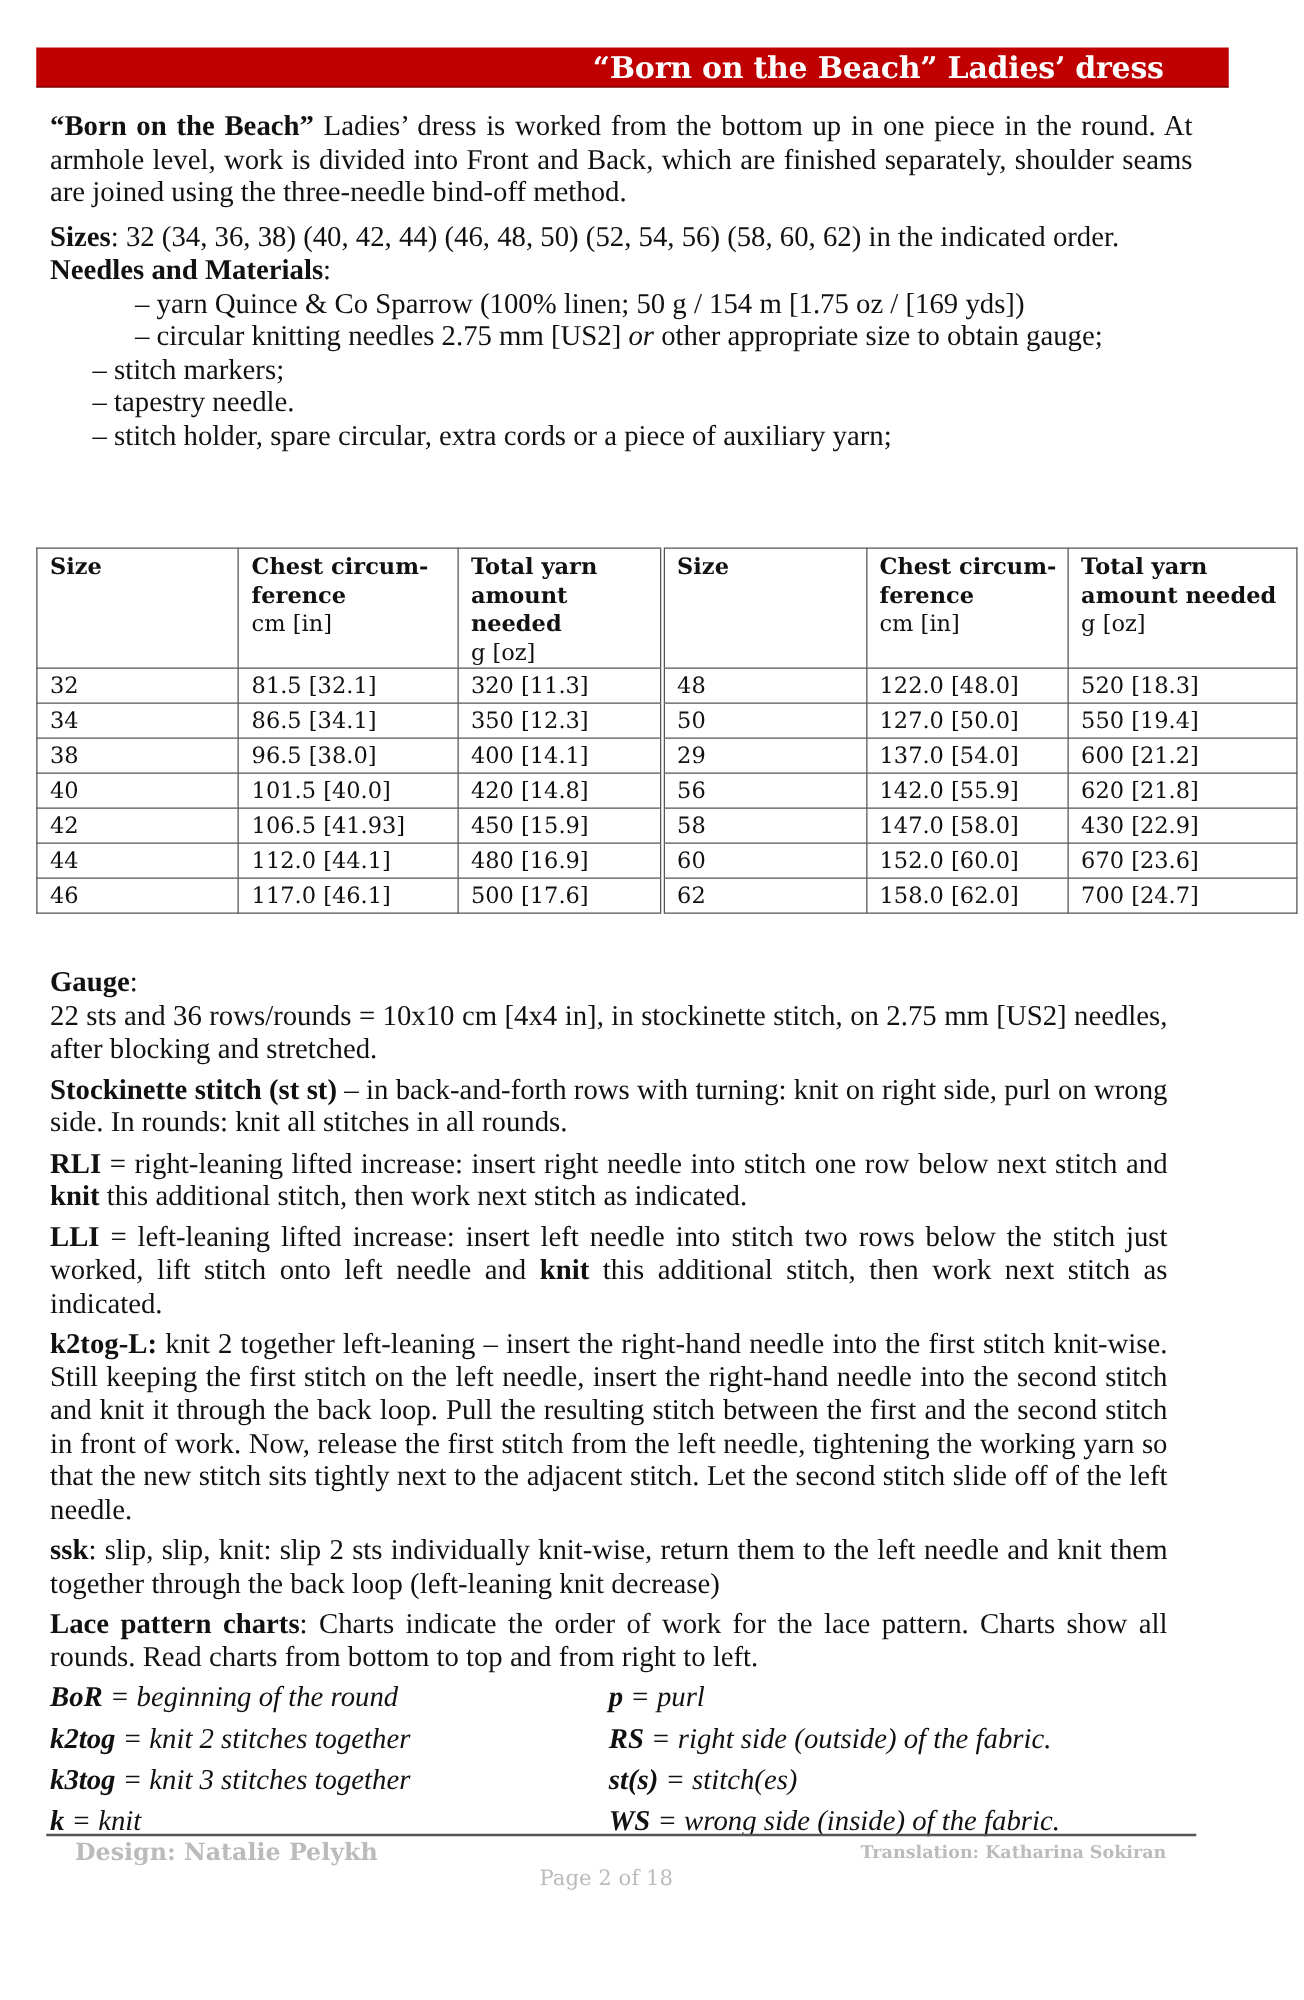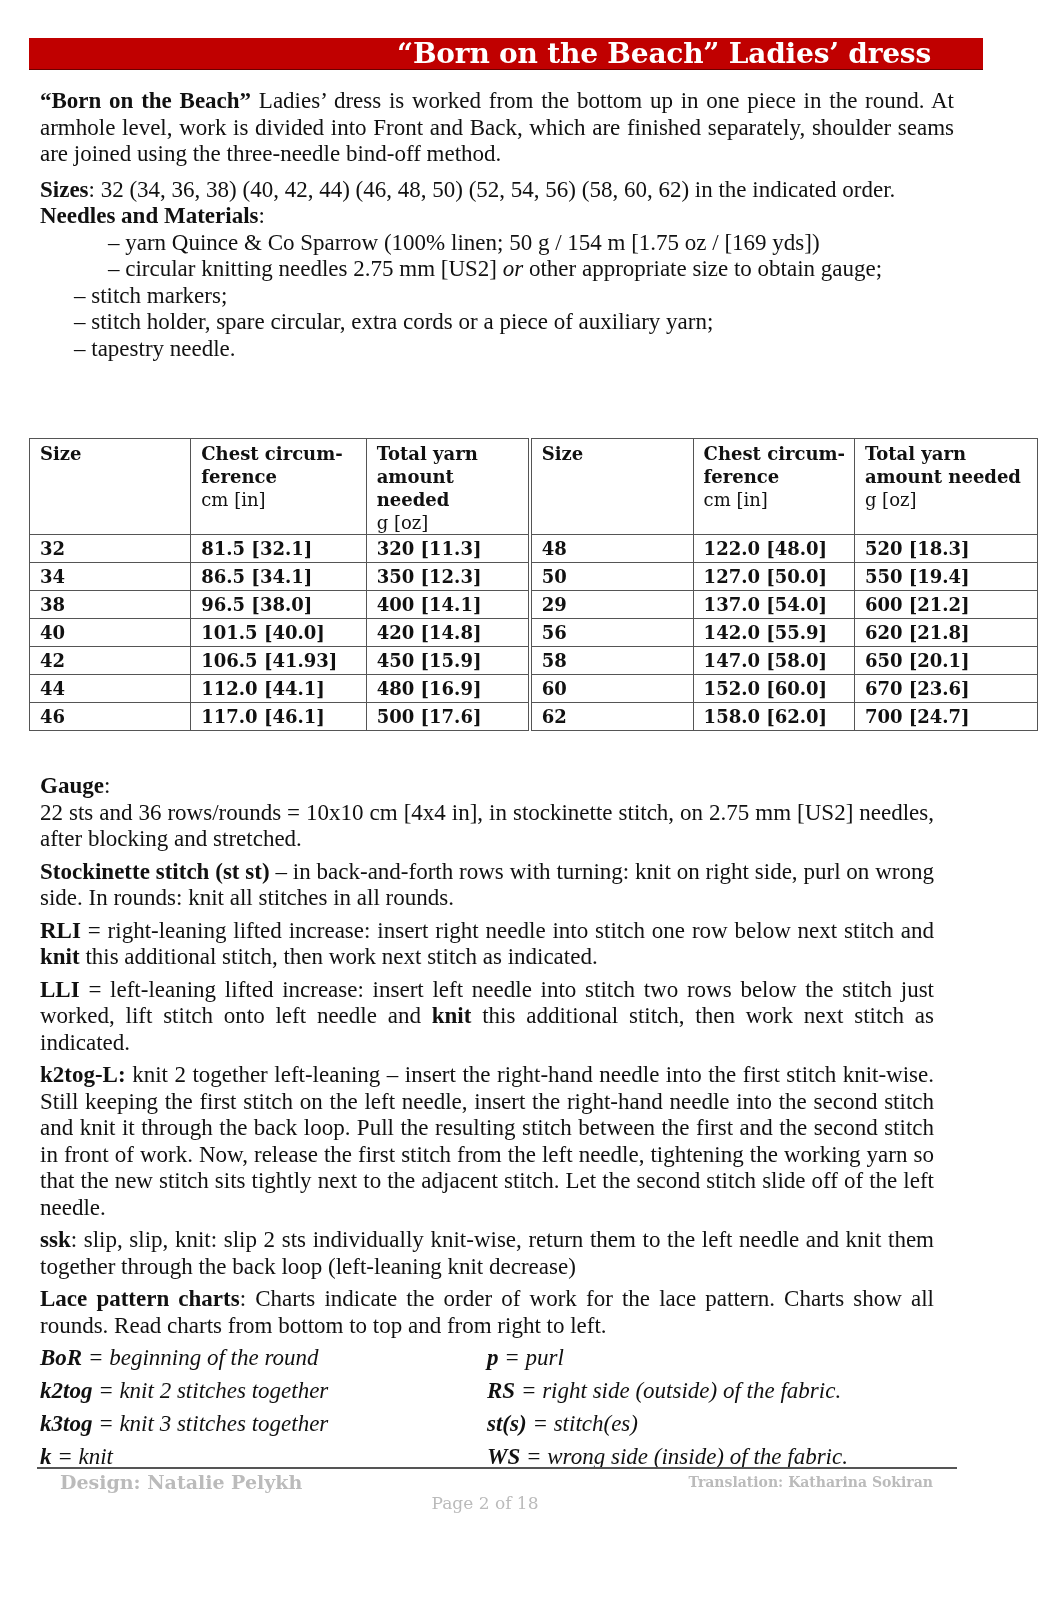--- a/index.html
+++ b/index.html
@@ -1,32 +1,32 @@
 <!DOCTYPE html>
 <html><head>
 <meta charset="utf-8">
 <style>
   html, body { margin: 0; padding: 0; background: #ffffff; }
   body { width: 1043px; height: 1600px; position: relative; overflow: hidden;
          font-family: "DejaVu Serif", "Liberation Serif", serif; color: #111; }
   .hdr { position: absolute; left: 29px; top: 38px; width: 954px; height: 32px;
          background: #c00000; border-bottom: 1px solid #6a0000; box-sizing: border-box; }
   .hdr-title { position: absolute; right: 52px; top: 2px; color: #fff; font-weight: bold;
-         font-size: 28px; line-height: 28px; font-family: "DejaVu Serif", serif; letter-spacing: -0.2px; }
+         font-size: 24px; line-height: 28px; font-family: "DejaVu Serif", serif; letter-spacing: -0.2px; }
   .content { position: absolute; left: 40px; top: 88px; width: 914px; font-size: 20px; line-height: 26.5px; }
   .content p { margin: 0; }
   .just { text-align: justify; }
   .narrow { font-family: "Liberation Serif", serif; font-size: 23px; line-height: 26.5px; }
   b { font-weight: bold; }
   .gap { height: 9px; }
   .indent2 { padding-left: 68px; }
   .indent1 { padding-left: 34px; }
   table.sizes { position: absolute; left: 29px; top: 438px; width: 1009px; border-collapse: collapse;
         font-family: "DejaVu Serif", serif; font-size: 18px; }
-  table.sizes td, table.sizes th { border: 1.5px solid #555; padding: 0 0 0 10px; vertical-align: top; text-align: left; font-weight: bold; }
+  table.sizes td, table.sizes th { border: 1.5px solid #555; padding: 0 0 0 10px; vertical-align: top; text-align: left; }
   table.sizes th { font-weight: bold; font-size: 18px; line-height: 23px; padding-top: 3px; height: 90px; }
   table.sizes th .unit { font-weight: normal; display: block; }
   table.sizes td { height: 27px; line-height: 27px; }
   table.sizes .sep { border-left: 4px double #555; }
   .lower { position: absolute; left: 40px; top: 773px; width: 894px; font-family: "Liberation Serif", serif;
         font-size: 23px; line-height: 26.5px; }
   .lower p { margin: 0; }
   .abbr { display: flex; }
   .abbr .col { width: 470px; }
   .abbr .row { height: 33px; line-height: 30px; font-style: italic; }
@@ -46,22 +46,22 @@
 </div>
 
 <div class="content narrow">
   <p class="just"><b>“Born on the Beach”</b><span> Ladies’ dress is worked from the bottom up in one piece in the round. At armhole level, work is divided into Front and Back, which are finished separately, shoulder seams are joined using the three-needle bind-off method.</span></p>
   <div class="gap"></div>
   <p><b>Sizes</b><span>: 32 (34, 36, 38) (40, 42, 44) (46, 48, 50) (52, 54, 56) (58, 60, 62) in the indicated order.</span></p>
   <p><b>Needles and Materials</b><span>:</span></p>
   <p class="indent2">– yarn Quince &amp; Co Sparrow (100% linen; 50 g / 154 m [1.75 oz / [169 yds])</p>
   <p class="indent2 just"><span>– circular knitting needles 2.75 mm [US2] </span><i>or</i><span> other appropriate size to obtain gauge;</span></p>
   <p class="indent1">– stitch markers;</p>
+  <p class="indent1">– tapestry needle.</p>
   <p class="indent1">– stitch holder, spare circular, extra cords or a piece of auxiliary yarn;</p>
-  <p class="indent1">– tapestry needle.</p>
 </div>
 
 <table class="sizes">
   <colgroup>
     <col style="width:148px">
       <col style="width:161px">
       <col style="width:150px">
     <col style="width:150px">
       <col style="width:148px">
       <col style="width:168px">
@@ -108,21 +108,21 @@
         <td class="sep">56</td>
         <td>142.0 [55.9]</td>
         <td>620 [21.8]</td>
       </tr>
       <tr>
         <td>42</td>
         <td>106.5 [41.93]</td>
         <td>450 [15.9]</td>
         <td class="sep">58</td>
         <td>147.0 [58.0]</td>
-        <td>650 [20.1]</td>
+        <td>430 [22.9]</td>
       </tr>
       <tr>
         <td>44</td>
         <td>112.0 [44.1]</td>
         <td>480 [16.9]</td>
         <td class="sep">60</td>
         <td>152.0 [60.0]</td>
         <td>670 [23.6]</td>
       </tr>
       <tr>

